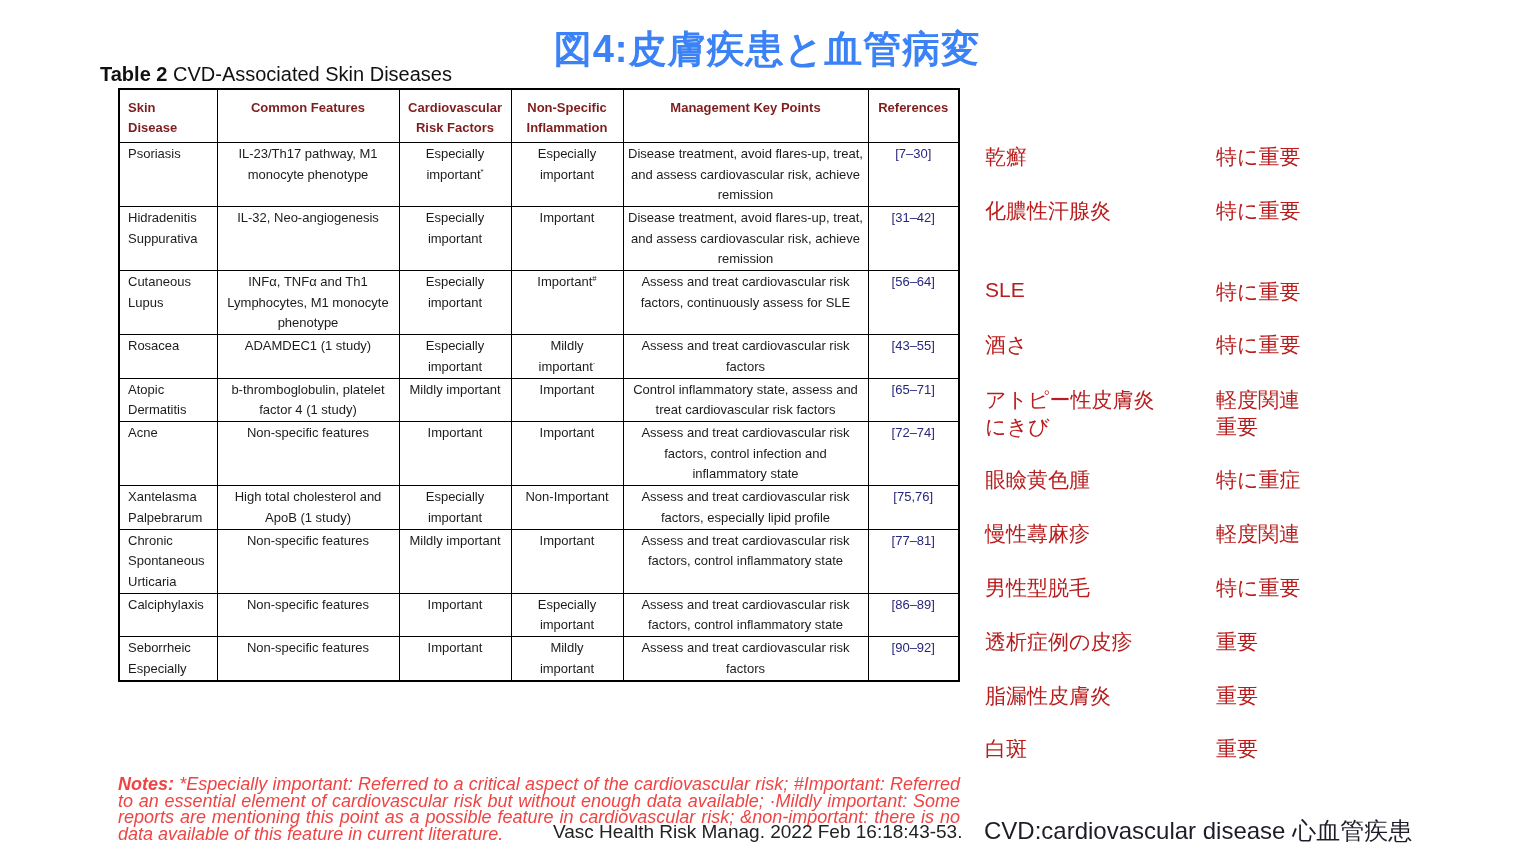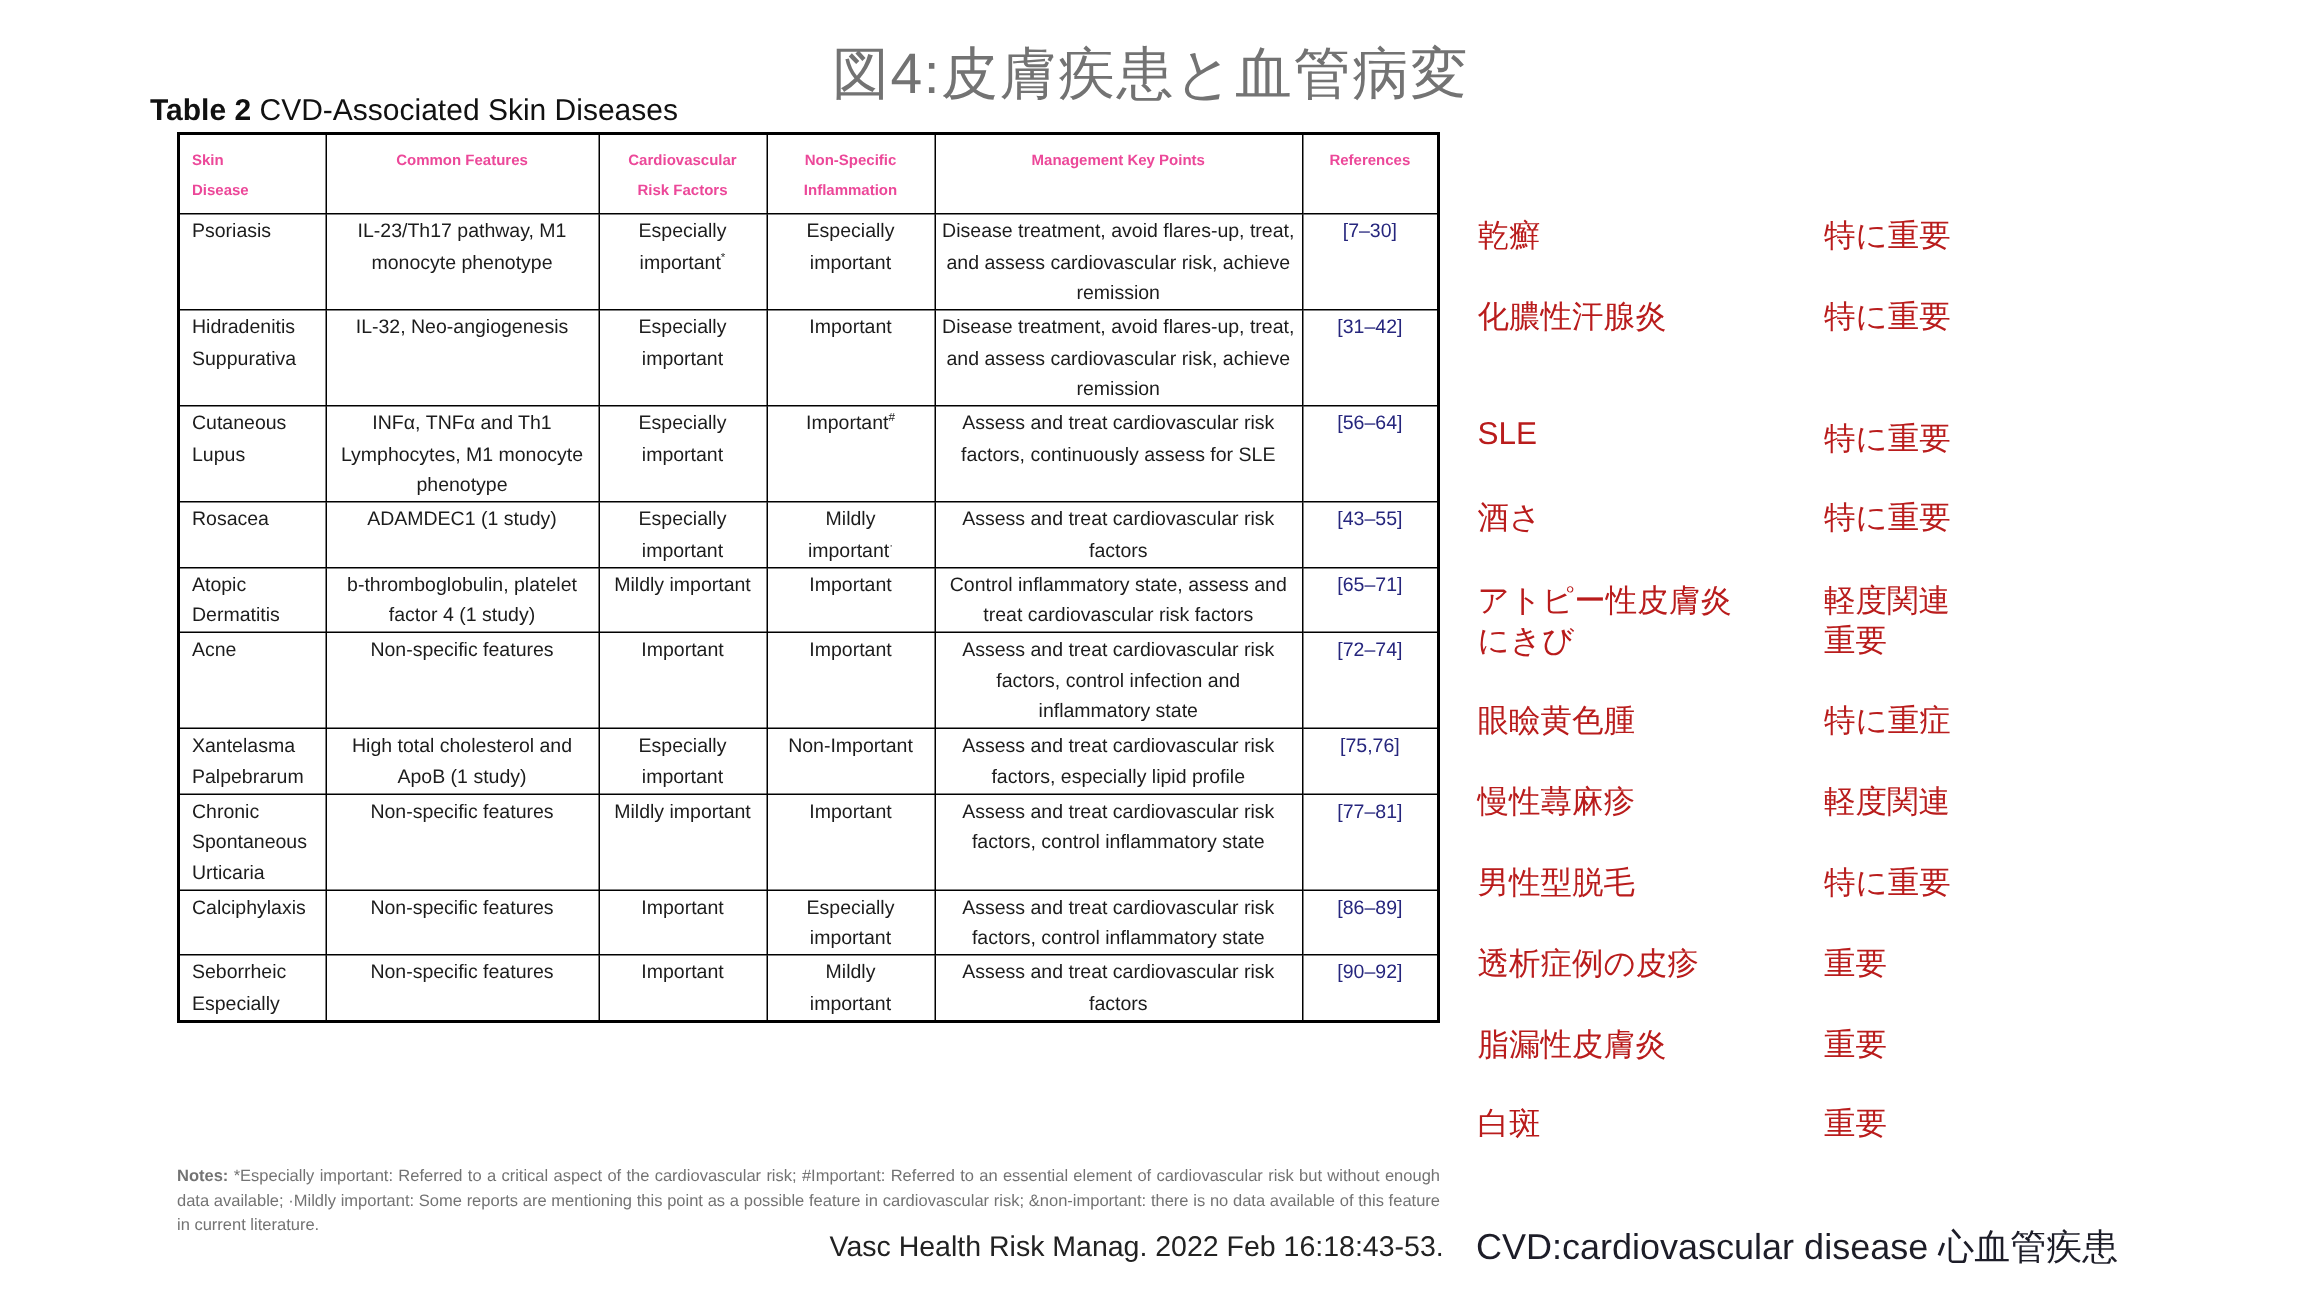--- a/index.html
+++ b/index.html
@@ -2,52 +2,52 @@
 <html><head>
 <meta charset="utf-8">
 <style>
   html, body { margin:0; padding:0; }
   body {
     width:1534px; height:863px; background:#ffffff; position:relative;
     font-family:"Liberation Sans", sans-serif; color:#1a1a1a; overflow:hidden;
   }
   .title {
     position:absolute; top:24px; left:0; width:100%;
-    text-align:center; font-size:38px; font-weight:normal; color:#737373;
+    text-align:center; font-size:38px; font-weight:bold; color:#3b82f6;
     letter-spacing:1px; margin:0;
   }
   .caption {
     position:absolute; left:100px; top:63px; font-size:20px; color:#111;
   }
   .caption b { font-weight:bold; }
   table.cvd {
     position:absolute; left:118px; top:88px; width:840px;
     border-collapse:collapse; table-layout:fixed;
     border:2px solid #000;
   }
   table.cvd th, table.cvd td {
     border:1px solid #000; box-sizing:border-box;
     white-space:pre-line; overflow:hidden;
   }
   table.cvd th {
-    font-size:10px; font-weight:bold; color:#ec4899;
+    font-size:13px; font-weight:bold; color:#7f1d1d;
     text-align:center; vertical-align:top;
     padding:8px 4px 4px 4px; height:53px; line-height:20px;
   }
   table.cvd th.col-disease { text-align:left; padding-left:8px; }
   table.cvd td {
     font-size:13px; line-height:20.5px; vertical-align:top;
     text-align:center; padding:1px 3px 0.5px 3px; color:#1c1c1c;
   }
   table.cvd td.cell-disease { text-align:left; padding-left:8px; }
   table.cvd td.cell-ref { color:var(--ref-color, #26267d); }
   sup { font-size:60%; line-height:0; }
   .notes {
     position:absolute; left:118px; top:776px; width:842px;
-    font-size:11px; line-height:16.5px; color:#737373; text-align:justify;
+    font-size:18px; line-height:16.5px; color:#ef4444; text-align:justify;font-style:italic;
   }
   .notes b { font-weight:bold; }
   .citation {
     position:absolute; left:553px; top:821px; font-size:19px; color:#222;
   }
   .abbrev {
     position:absolute; left:984px; top:815px; font-size:24px; color:#1d1d28;
   }
   .ann-row {
     position:absolute; left:985px; width:470px; height:28px;

